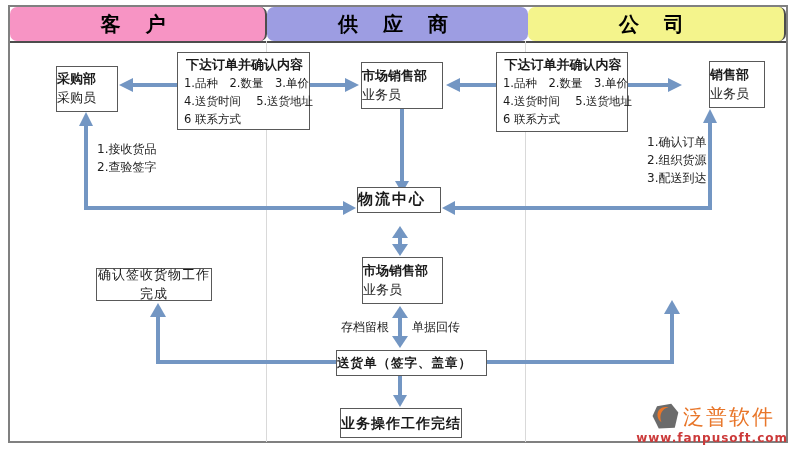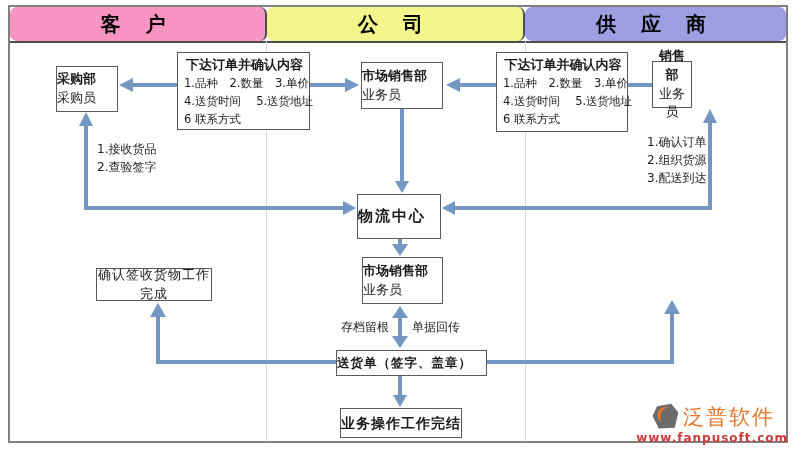--- a/index.html
+++ b/index.html
@@ -43,25 +43,25 @@
 </head>
 <body>
 
 <div class="canvas">
 
   <div class="frame">
     <div class="header">
       <div class="hcell hcell-1" style="background-color: rgb(247, 148, 196);">
         <span>客 户</span>
       </div>
+      <div class="hcell hcell-3" style="background-color: rgb(157, 157, 226);">
+        <span>供 应 商</span>
+      </div>
       <div class="hcell hcell-2" style="background-color: rgb(244, 244, 140);">
         <span>公 司</span>
-      </div>
-      <div class="hcell hcell-3" style="background-color: rgb(157, 157, 226);">
-        <span>供 应 商</span>
       </div>
     </div>
   </div>
 
   <div class="vdivider" style="left:266px;"></div>
   <div class="vdivider" style="left:525px;"></div>
 
   <svg class="arrows" width="798" height="454" viewBox="0 0 798 454">
     <g>
       <line x1="177" y1="85" x2="131" y2="85" stroke-width="5"></line>
@@ -134,26 +134,26 @@
     <span>业务员</span>
   </div>
 
   <div class="box orderbox" style="left:496px;top:52px;width:132px;height:80px;">
     <div class="obtitle">下达订单并确认内容</div>
     <div class="obline">1.品种　2.数量　3.单价</div>
     <div class="obline">4.送货时间　 5.送货地址</div>
     <div class="obline">6 联系方式</div>
   </div>
 
-  <div class="box" style="left:652px;top:61px;width:40px;height:47px;">
+  <div class="box" style="left:709px;top:61px;width:56px;height:47px;">
     <span class="bold">销售部</span>
     <span>业务员</span>
   </div>
 
-  <div class="box logistics-box" style="left:357px;top:194px;width:84px;height:45px;">
+  <div class="box logistics-box" style="left:357px;top:187px;width:84px;height:26px;">
     <span>物流中心</span>
   </div>
 
   <div class="box" style="left:362px;top:257px;width:81px;height:47px;">
     <span class="bold">市场销售部</span>
     <span>业务员</span>
   </div>
 
   <div class="box confirm-box" style="left:96px;top:268px;width:116px;height:33px;">
     <span>确认签收货物工作完成</span>

